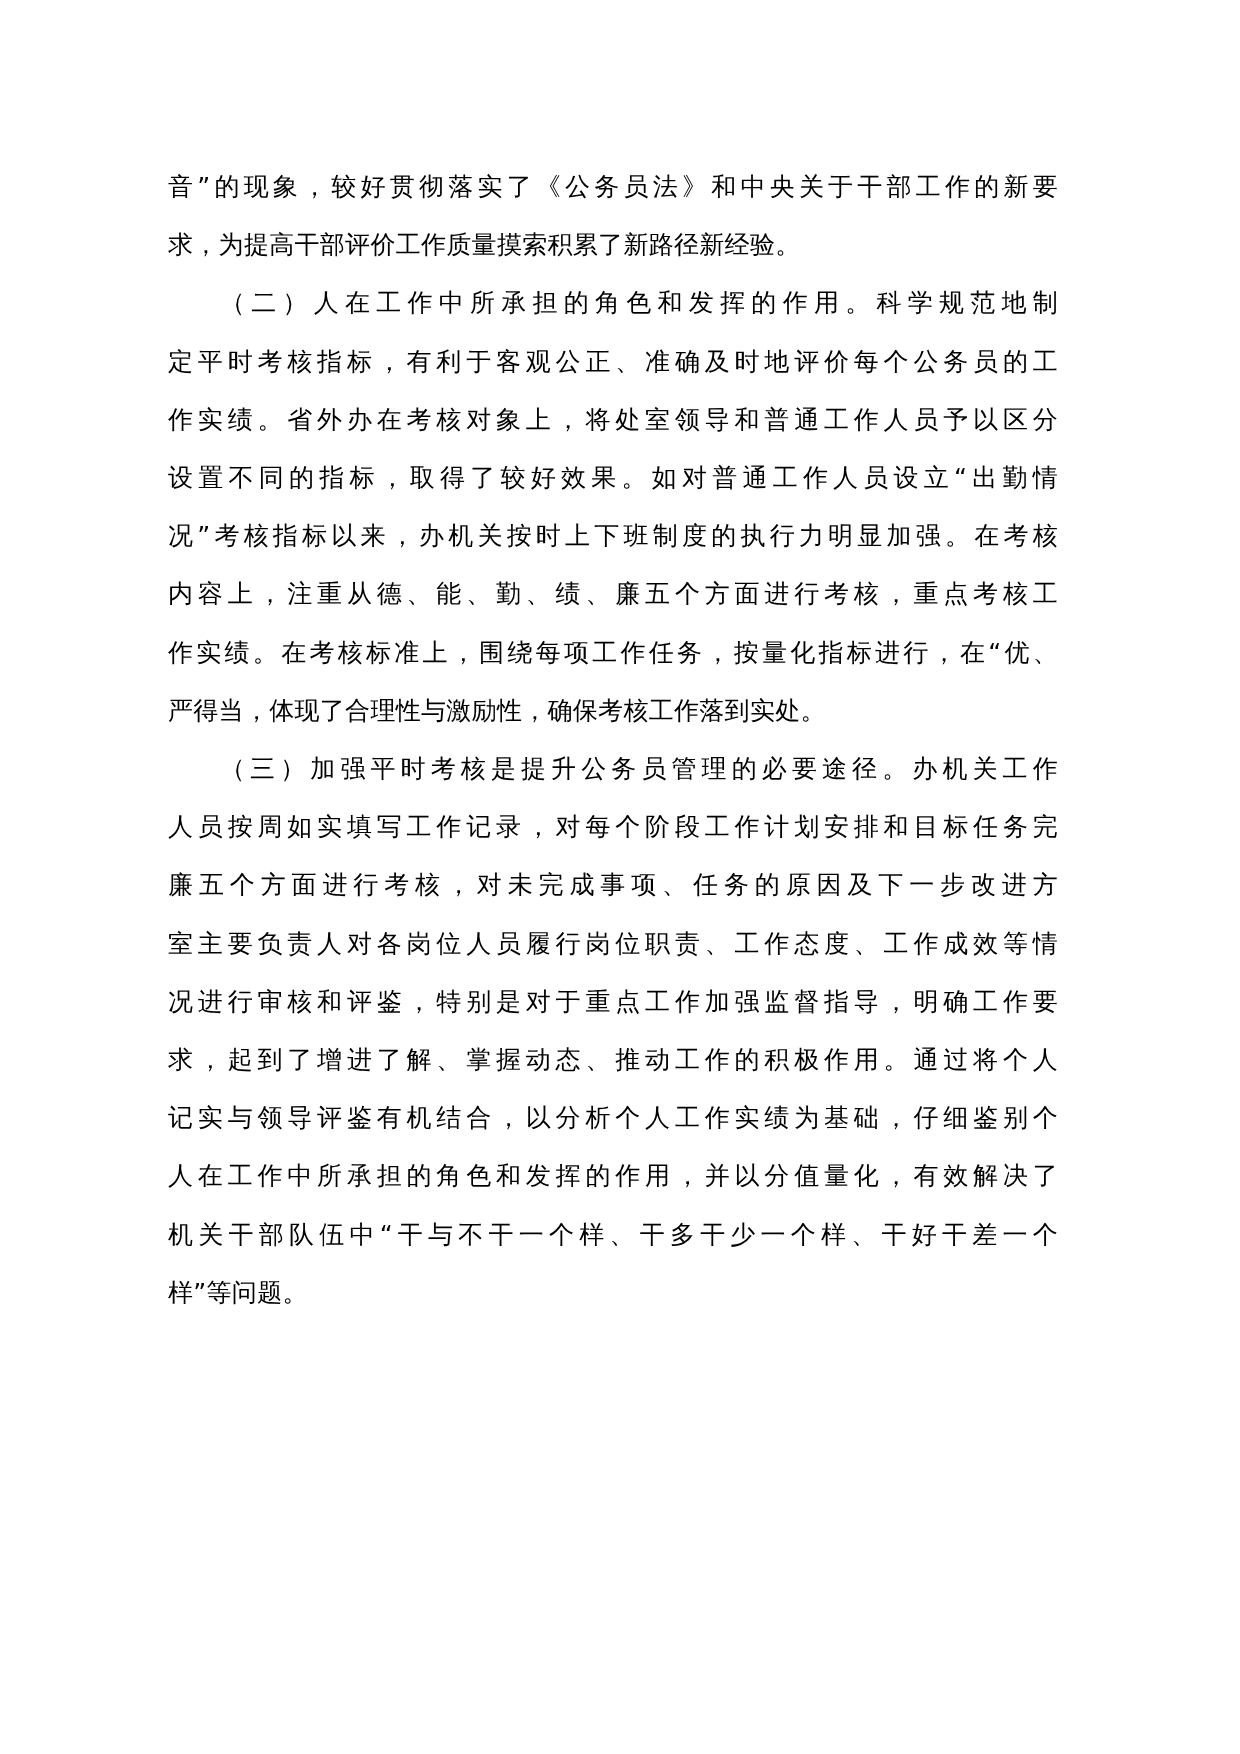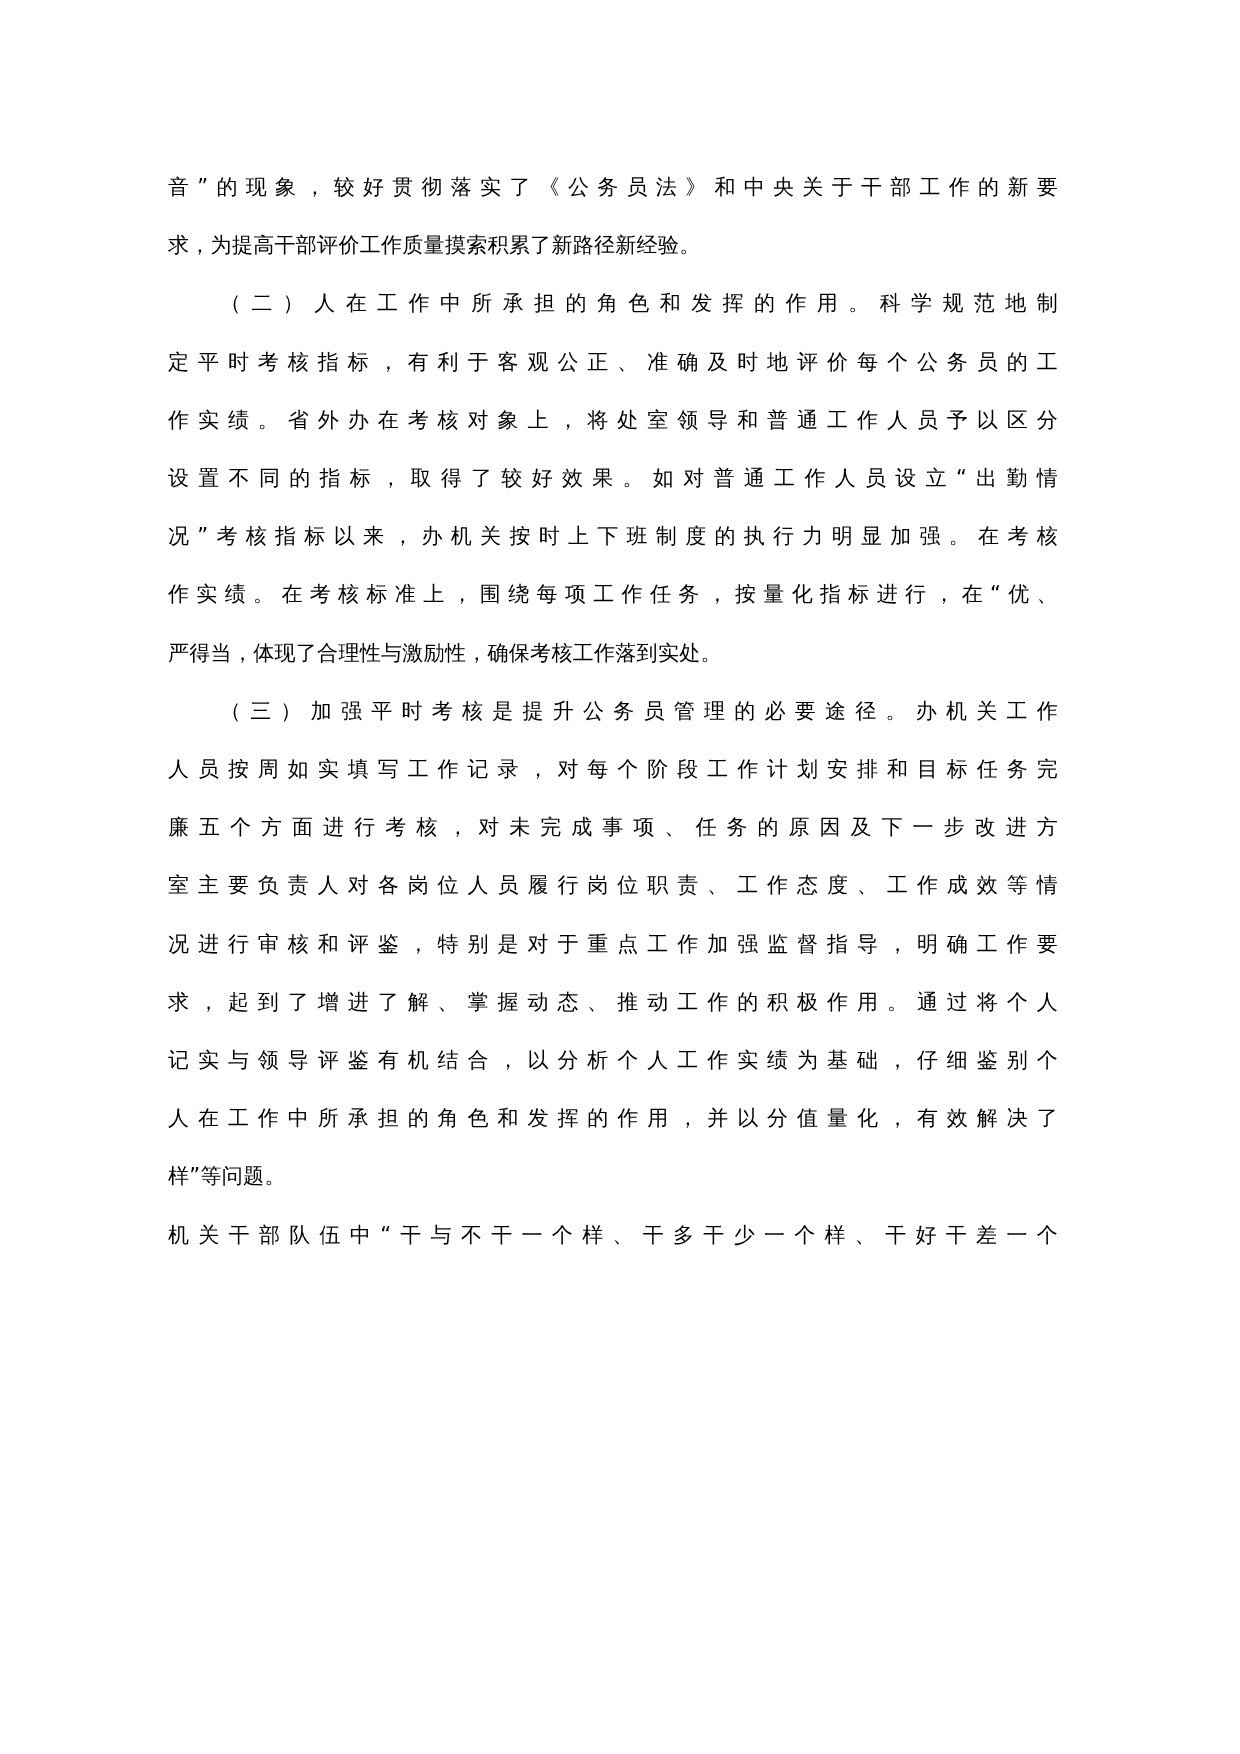--- a/index.html
+++ b/index.html
@@ -16,21 +16,21 @@
       color: #000000;
     }
     .page {
       position: absolute;
       left: 168px;
       top: 158px;
       width: 890px;
     }
     .para {
       margin: 0;
-      font-size: 21px;
+      font-size: 25px;
       line-height: 58.2px;
       text-align: justify;
       text-justify: inter-character;
       letter-spacing: 0.3px;
       word-break: break-all;
     }
     .para.indent {
       text-indent: 52px;
     }
     .line {
@@ -51,30 +51,31 @@
     <span class="line">音”的现象，较好贯彻落实了《公务员法》和中央关于干部工作的新要</span>
     <span class="line last">求，为提高干部评价工作质量摸索积累了新路径新经验。</span>
   </p>
 
   <p class="para indent">
     <span class="line" style="text-indent:52px">（二）人在工作中所承担的角色和发挥的作用。科学规范地制</span>
     <span class="line" style="text-indent:0">定平时考核指标，有利于客观公正、准确及时地评价每个公务员的工</span>
     <span class="line" style="text-indent:0">作实绩。省外办在考核对象上，将处室领导和普通工作人员予以区分</span>
     <span class="line" style="text-indent:0">设置不同的指标，取得了较好效果。如对普通工作人员设立“出勤情</span>
     <span class="line" style="text-indent:0">况”考核指标以来，办机关按时上下班制度的执行力明显加强。在考核</span>
+    <span class="line" style="text-indent:0">内容上，注重从德、能、勤、绩、廉五个方面进行考核，重点考核工</span>
     <span class="line" style="text-indent:0">作实绩。在考核标准上，围绕每项工作任务，按量化指标进行，在“优、</span>
     <span class="line last" style="text-indent:0">严得当，体现了合理性与激励性，确保考核工作落到实处。</span>
   </p>
 
   <p class="para indent">
     <span class="line" style="text-indent:52px">（三）加强平时考核是提升公务员管理的必要途径。办机关工作</span>
     <span class="line" style="text-indent:0">人员按周如实填写工作记录，对每个阶段工作计划安排和目标任务完</span>
     <span class="line" style="text-indent:0">廉五个方面进行考核，对未完成事项、任务的原因及下一步改进方</span>
     <span class="line" style="text-indent:0">室主要负责人对各岗位人员履行岗位职责、工作态度、工作成效等情</span>
     <span class="line" style="text-indent:0">况进行审核和评鉴，特别是对于重点工作加强监督指导，明确工作要</span>
     <span class="line" style="text-indent:0">求，起到了增进了解、掌握动态、推动工作的积极作用。通过将个人</span>
     <span class="line" style="text-indent:0">记实与领导评鉴有机结合，以分析个人工作实绩为基础，仔细鉴别个</span>
     <span class="line" style="text-indent:0">人在工作中所承担的角色和发挥的作用，并以分值量化，有效解决了</span>
+    <span class="line" style="text-indent:0">机关干部队伍中“干与不干一个样、干多干少一个样、干好干差一个</span>
     <span class="line last" style="text-indent:0">样”等问题。</span>
-    <span class="line" style="text-indent:0">机关干部队伍中“干与不干一个样、干多干少一个样、干好干差一个</span>
   </p>
 
 </div>
 
 </body></html>

